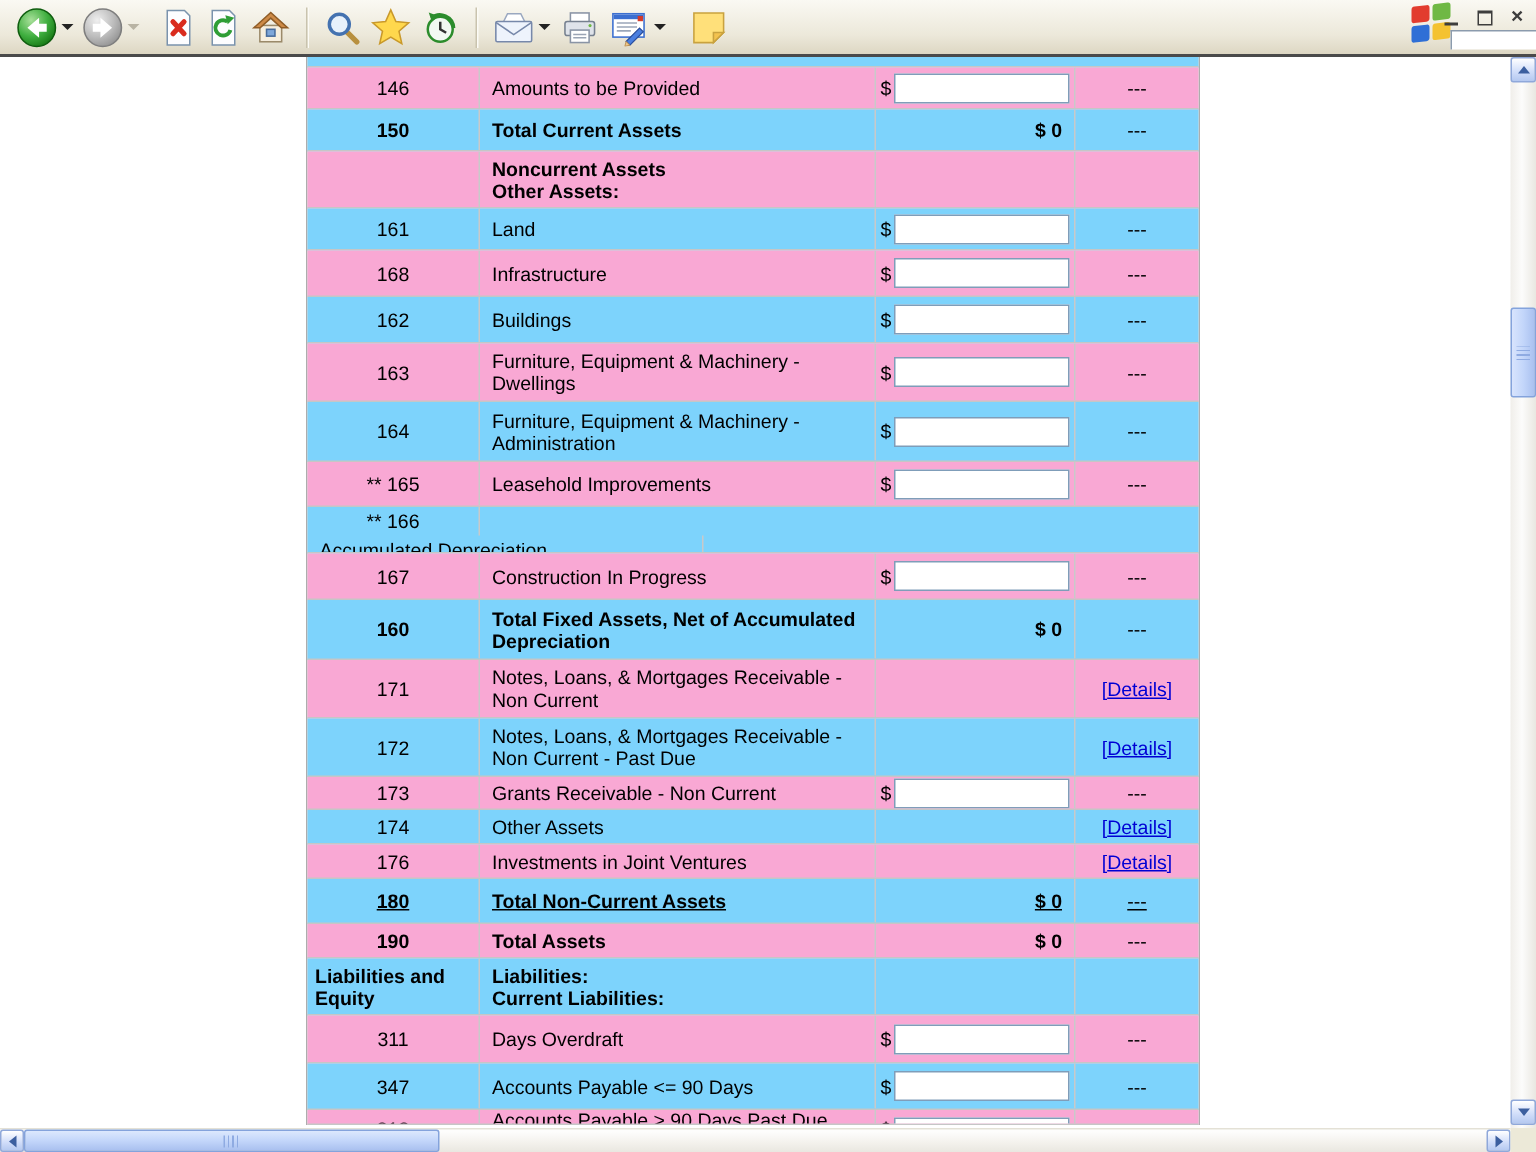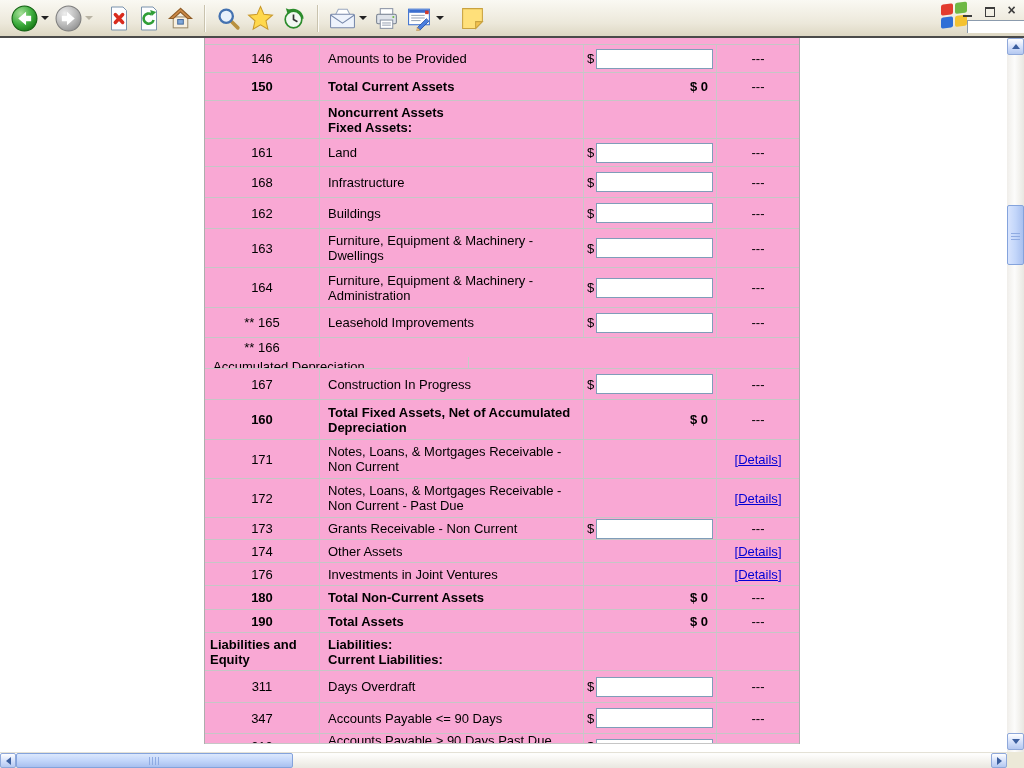--- a/index.html
+++ b/index.html
@@ -27,21 +27,21 @@
   #win-logo span{border-radius:2px;}
   .p-red{background:#e23c2e;} .p-green{background:#6fb844;} .p-blue{background:#2f6fd6;} .p-yellow{background:#f4c231;}
   #partial-field{position:absolute;top:20px;right:0;width:56px;height:12px;background:#fff;
     border-top:1px solid #8b9bad;border-left:1px solid #8b9bad;}
 
   
   #viewport{position:absolute;top:38px;left:0;width:1007px;height:714px;background:#fff;overflow:hidden;}
   #fds-table{position:absolute;left:204px;top:0;width:596px;box-sizing:border-box;
     border-left:1px solid #adadad;border-right:1px solid #adadad;}
   .row{display:flex;box-sizing:border-box;border-bottom:1px solid #c6c6c6;overflow:hidden;}
-  .bg-white{background:#f9a8d4;} .bg-gray{background:#f9a8d4;}
+  .bg-white{background:#f9a8d4;} .bg-gray{background:#7dd3fc;}
   .cell{box-sizing:border-box;border-right:1px solid #c9c9c9;display:flex;align-items:center;
     font-size:13px;line-height:15px;color:#000;}
   .cell:last-child{border-right:none;}
   .c-num{width:115px;justify-content:center;text-align:center;padding:2px 3px;}
   .c-desc{width:264px;padding:2px 12px 2px 8px;flex-direction:column;align-items:flex-start;justify-content:center;}
   .c-amt{width:133px;padding-left:3px;}
   .c-det{width:82px;justify-content:center;}
   .t-total .c-num,.t-total .c-desc{font-weight:bold;}
   .t-total .c-amt{justify-content:flex-end;padding-right:8px;font-weight:bold;}
   .t-section .c-num{font-weight:bold;justify-content:flex-start;text-align:left;padding-left:5px;
@@ -231,21 +231,21 @@
         <div class="row bg-gray t-total" style="height: 28px;">
           <div class="cell c-num">150</div>
           <div class="cell c-desc">Total Current Assets</div>
           <div class="cell c-amt">$ 0</div>
           <div class="cell c-det">---</div>
         </div>
         <div class="row bg-white t-section" style="height: 38px;">
           <div class="cell c-num"></div>
           <div class="cell c-desc">
             <div>Noncurrent Assets</div>
-            <div>Fixed Assets:</div>
+            <div>Other Assets:</div>
           </div>
           <div class="cell c-amt"></div>
           <div class="cell c-det"></div>
         </div>
         <div class="row bg-gray t-input" style="height: 28px;">
           <div class="cell c-num">161</div>
           <div class="cell c-desc">Land</div>
           <div class="cell c-amt">
             <span class="dollar">$</span>
             <input class="amt-input" type="text" style="">
@@ -355,21 +355,21 @@
           </div>
         </div>
         <div class="row bg-white t-details" style="height: 23px;">
           <div class="cell c-num">176</div>
           <div class="cell c-desc">Investments in Joint Ventures</div>
           <div class="cell c-amt"></div>
           <div class="cell c-det">
             <span class="det-wrap"><span>[</span><a href="#">Details</a><span>]</span></span>
           </div>
         </div>
-        <div class="row bg-gray t-total" style="height: 24px;">
+        <div class="row bg-gray t-total" style="height: 30px; text-decoration: underline;">
           <div class="cell c-num">180</div>
           <div class="cell c-desc">Total Non-Current Assets</div>
           <div class="cell c-amt">$ 0</div>
           <div class="cell c-det">---</div>
         </div>
         <div class="row bg-white t-total" style="height: 23px;">
           <div class="cell c-num">190</div>
           <div class="cell c-desc">Total Assets</div>
           <div class="cell c-amt">$ 0</div>
           <div class="cell c-det">---</div>

